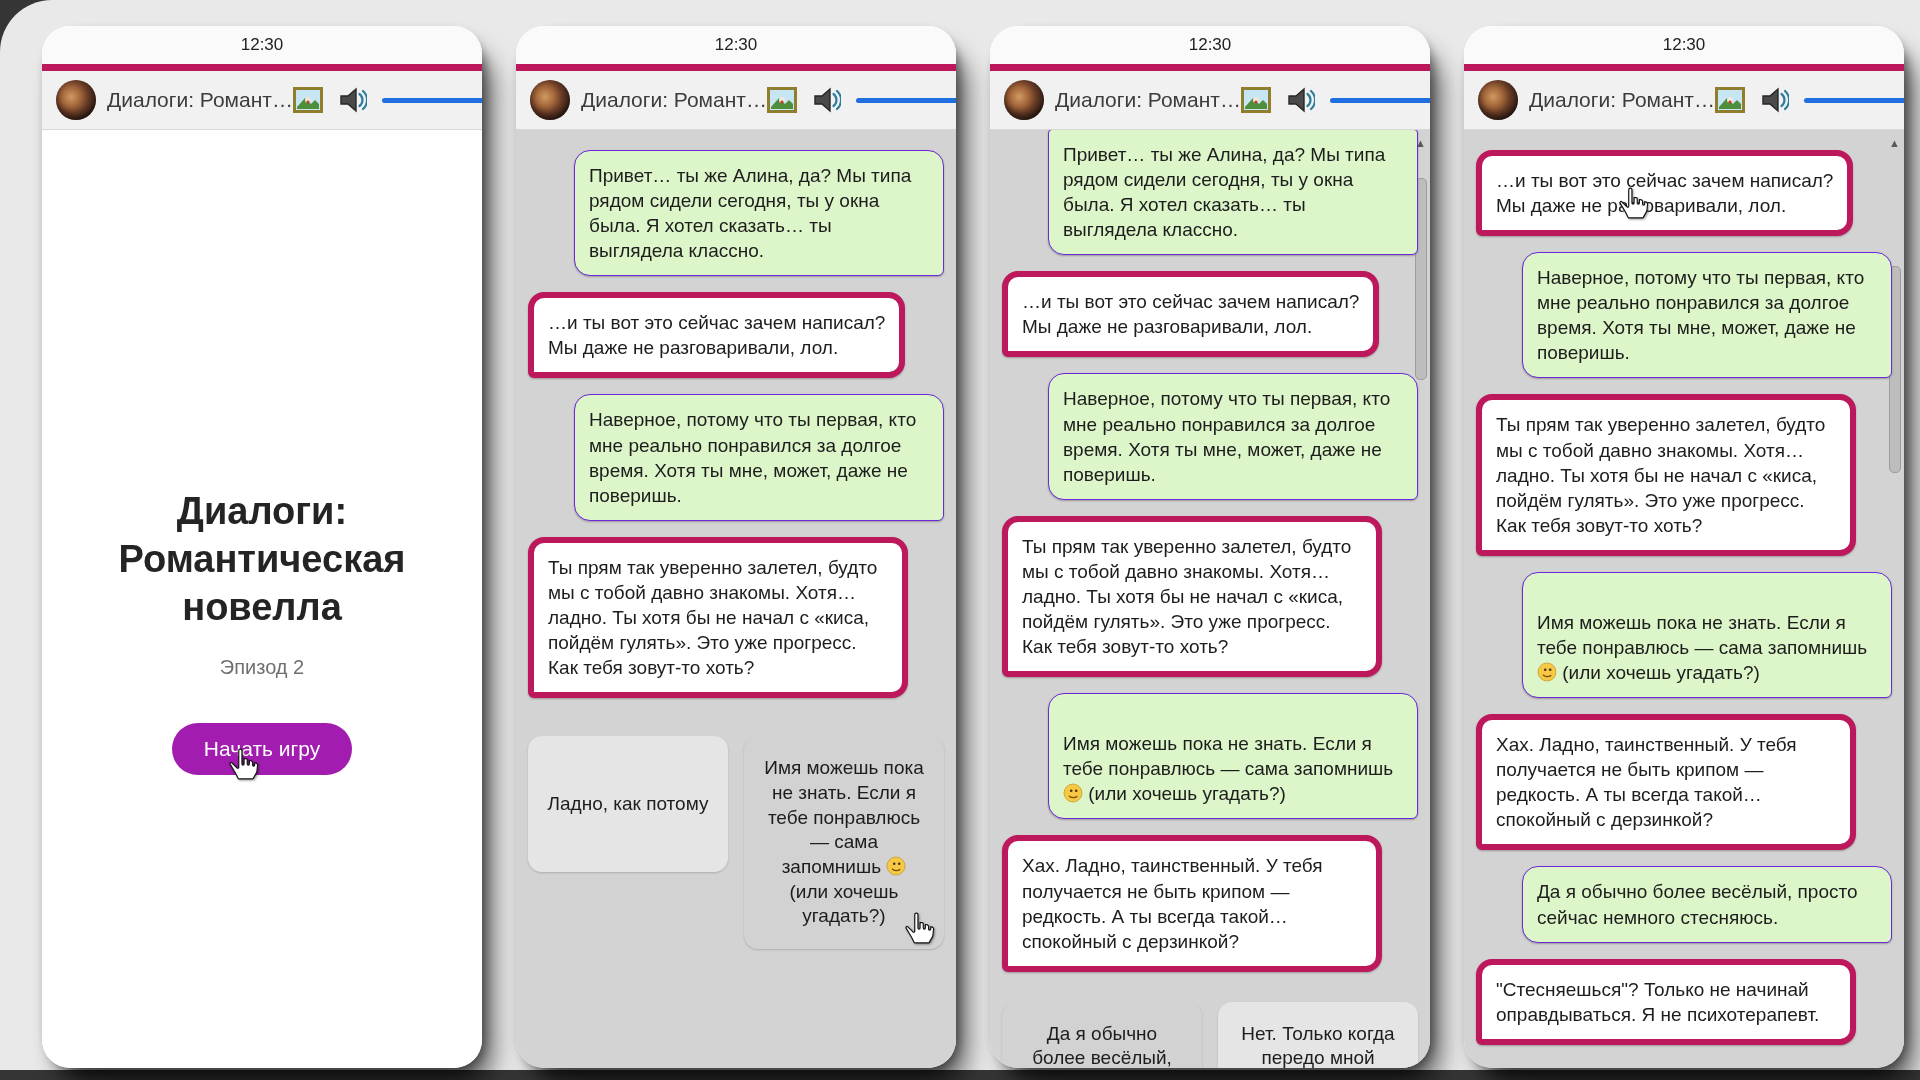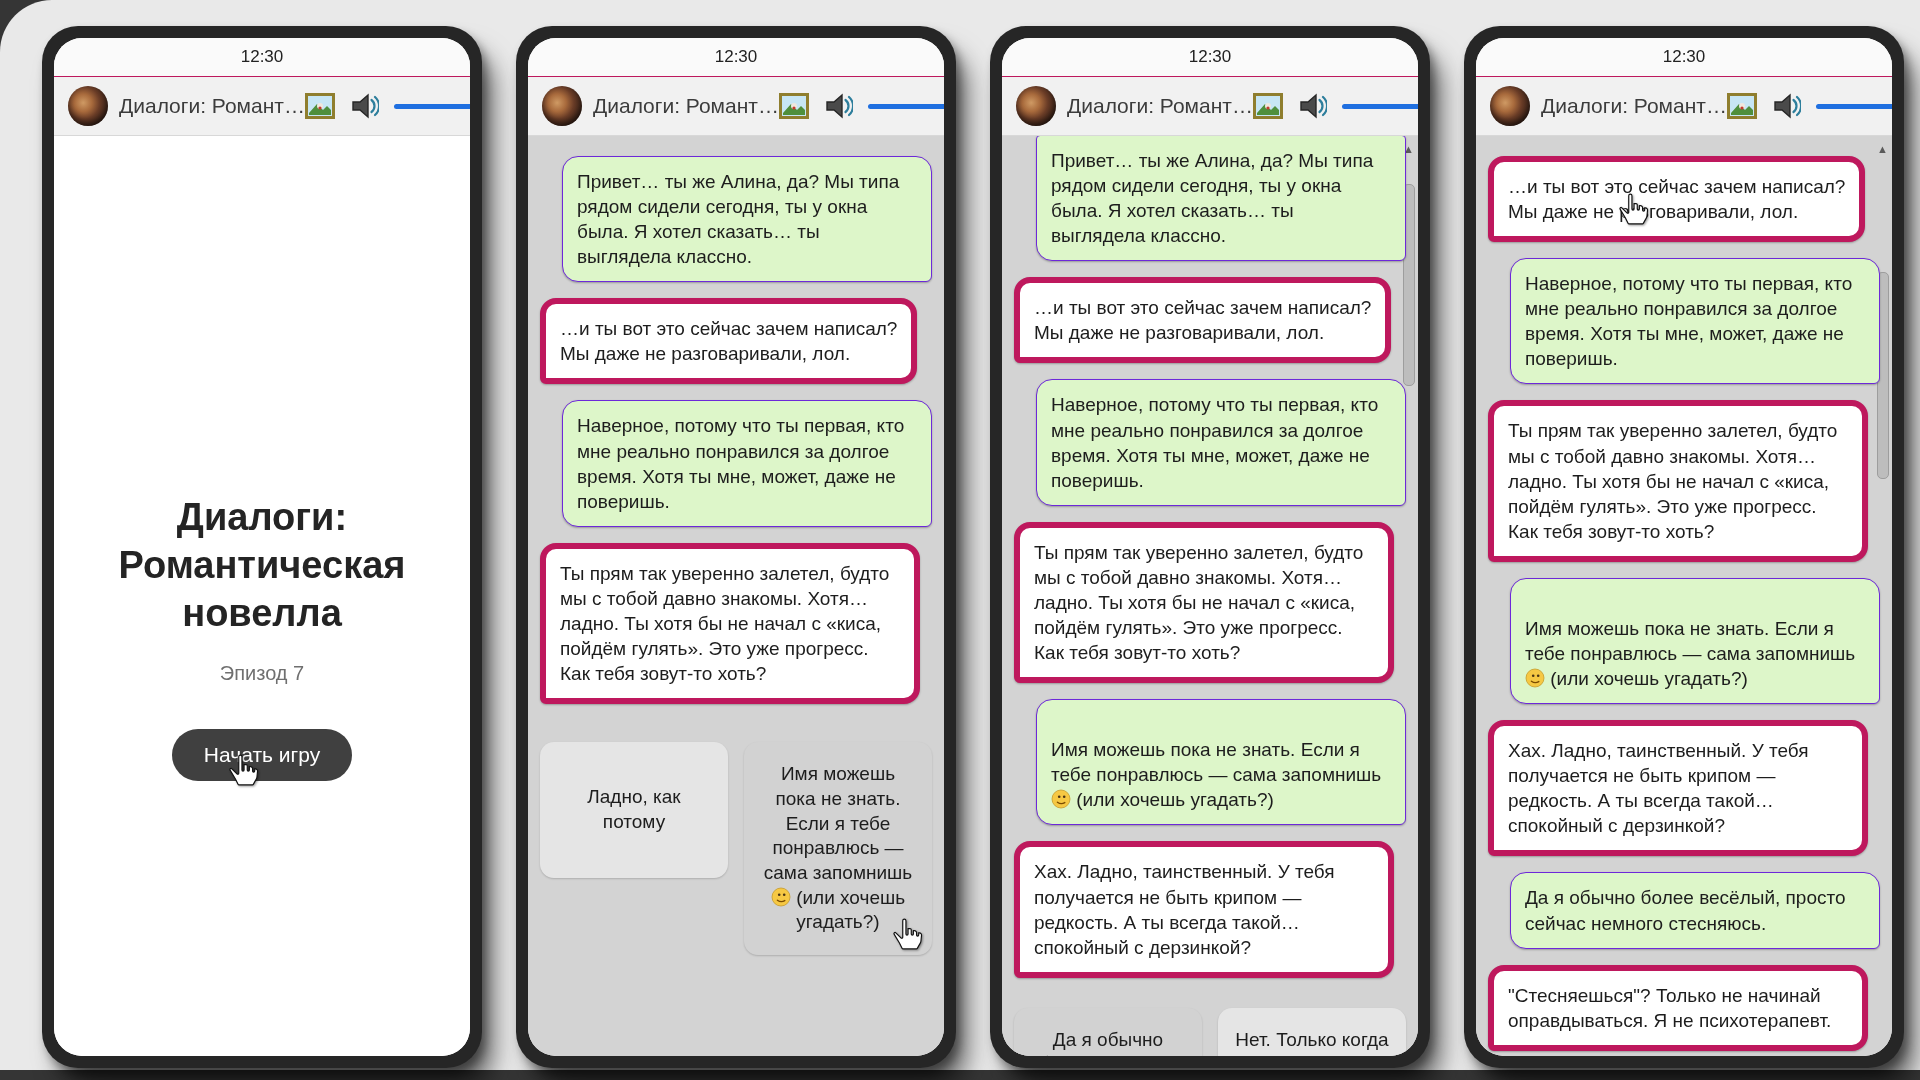--- a/index.html
+++ b/index.html
@@ -10,54 +10,54 @@
   .canvas{
     position:absolute;left:0;top:0;right:0;bottom:10px;
     background:#e9e9e9;border-radius:52px 0 0 0;
   }
   .phones{
     position:absolute;left:42px;top:26px;display:flex;gap:34px;
   }
   
   .phone{
     width:440px;height:1042px;background:#262626;border-radius:36px;
-    padding:12px;box-sizing:border-box;
+    padding:0;box-sizing:border-box;
     box-shadow:14px 22px 26px -4px rgba(0,0,0,.62), 4px 6px 10px rgba(0,0,0,.35);
   }
   .screen{
     width:100%;height:100%;background:#ffffff;border-radius:28px;
     overflow:hidden;display:flex;flex-direction:column;position:relative;
   }
   .statusbar{
     height:38px;background:#fafafa;display:flex;align-items:center;justify-content:center;
     font-size:17px;color:#222;flex:none;
   }
   .header{
-    height:58px;background:#f1f1f1;border-top:1px solid #be185d;border-bottom:1px solid #d8d8d8;
+    height:58px;background:#f1f1f1;border-top:7px solid #be185d;border-bottom:1px solid #d8d8d8;
     display:flex;align-items:center;padding:0 14px;flex:none;
   }
   .avatar{
     width:40px;height:40px;border-radius:50%;flex:none;
     background:radial-gradient(circle at 38% 42%, #cf9a64 0%, #a86a3c 26%, #6b3d27 48%, #301d15 78%);
     box-shadow:inset 0 -4px 6px rgba(0,0,0,.45);
   }
   .h-title{
     margin-left:11px;font-size:21px;color:#3c3c3c;white-space:nowrap;flex:none;
   }
   .icon-pic{margin-left:auto;flex:none;display:block;}
   .icon-speaker{margin-left:17px;flex:none;display:block;}
   .vol{margin-left:15px;flex:none;width:116px;height:18px;position:relative;}
   .vol-track{position:absolute;left:0;right:0;top:7px;height:5px;border-radius:3px;background:#1f6fe0;}
   
   .content-start{flex:1;background:#fff;text-align:center;}
   .start-title{margin:358px 44px 0;font-size:38px;font-weight:bold;color:#242424;line-height:1.26;}
   .start-sub{margin-top:24px;font-size:20px;color:#6f6f6f;}
   .btn-wrap{margin-top:44px;display:inline-block;position:relative;}
   .btn-start{
-    background:#404040;color:#fff;font-size:21px;border:none;border-radius:28px;
+    background:#a21caf;color:#fff;font-size:21px;border:none;border-radius:28px;
     padding:14px 32px;display:inline-block;
   }
   
   .chat{
     flex:1;background:#d3d3d3;padding:4px 12px 10px;overflow:hidden;position:relative;
   }
   .msg{
     padding:12px 14px;border-radius:16px;margin:16px 0;max-width:340px;
     font-size:19px;line-height:1.32;color:#1d1d1d;white-space:pre-line;
     box-shadow:0 1px 2px rgba(0,0,0,.28);width:fit-content;position:relative;
@@ -144,21 +144,21 @@
           <svg class="icon-speaker" width="27" height="26" viewBox="0 0 27 26">
               <use href="#spk-ico"></use>
             </svg>
           <div class="vol">
             <div class="vol-track"></div>
 
           </div>
         </div>
         <div class="content-start">
           <div class="start-title">Диалоги: Романтическая новелла</div>
-          <div class="start-sub">Эпизод 7</div>
+          <div class="start-sub">Эпизод 2</div>
           <div class="btn-wrap">
             <button class="btn-start">Начать игру</button>
             <span class="cursor c-start">
               <svg viewBox="0 0 16 16">
                   <use href="#hand-ptr"></use>
                 </svg>
             </span>
           </div>
         </div>
       </div>

